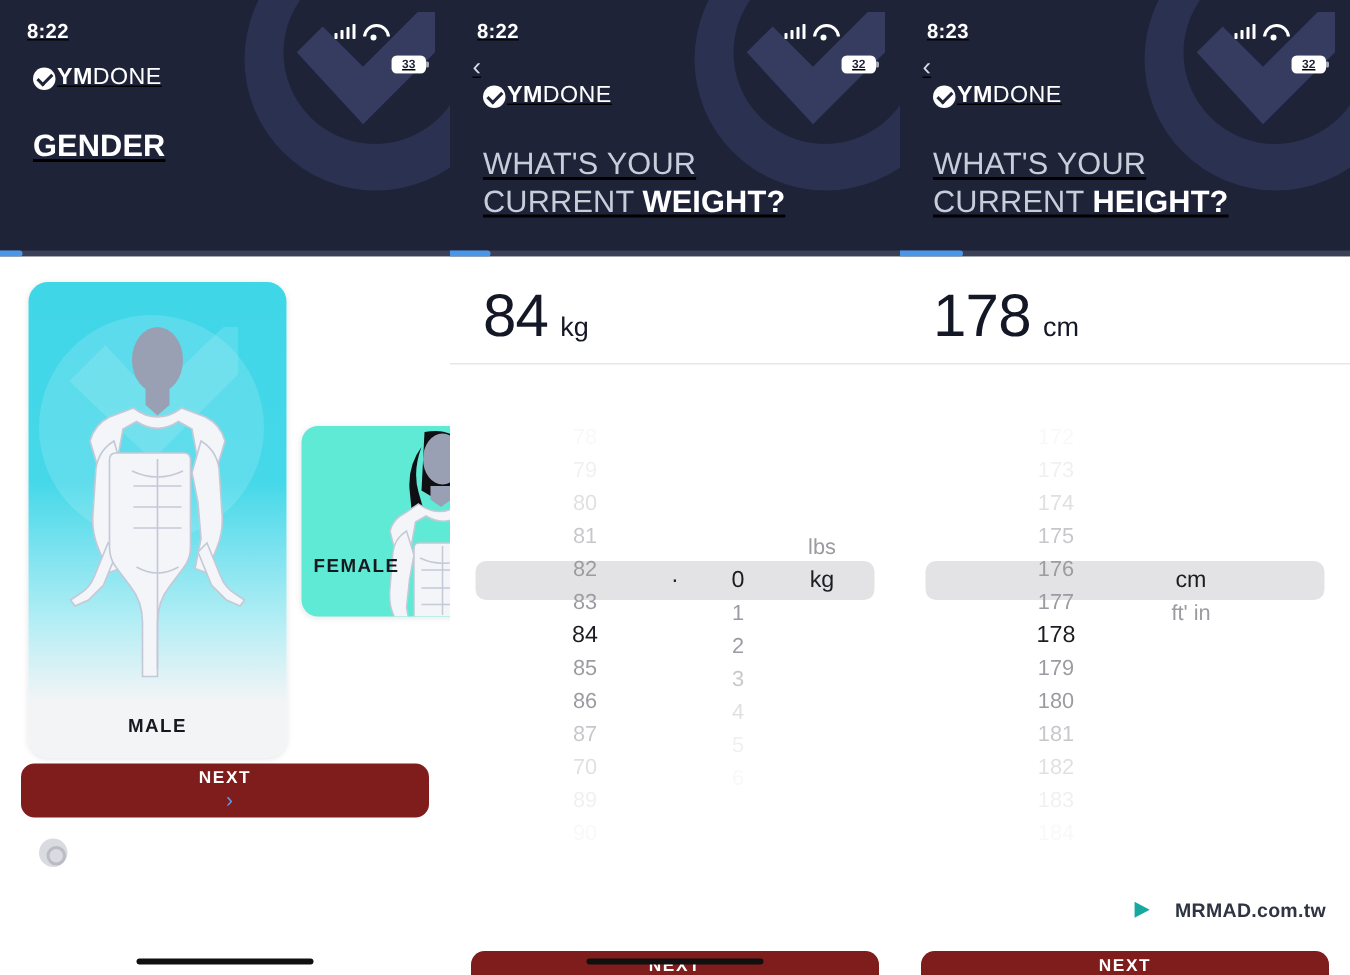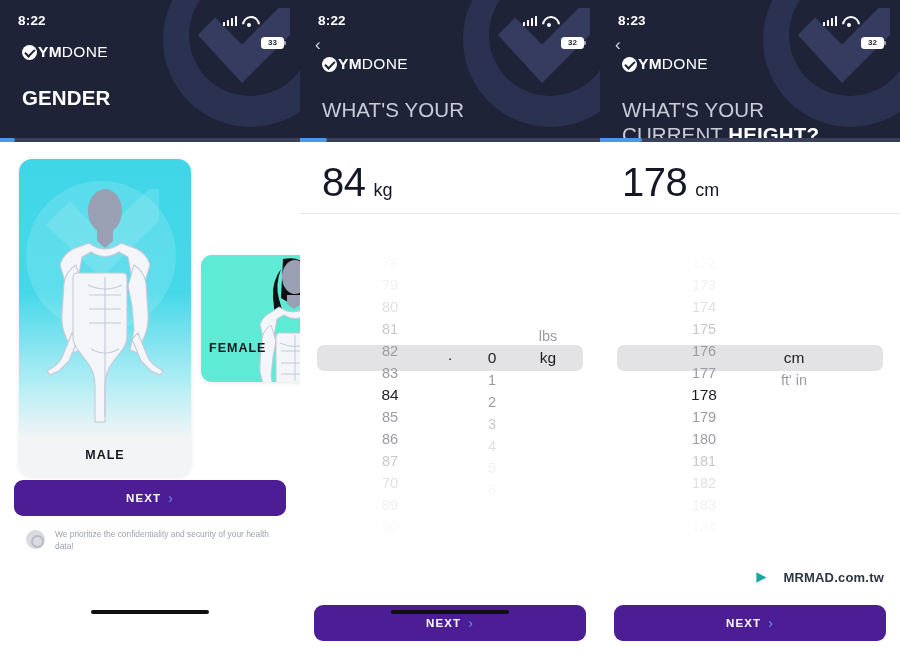--- a/index.html
+++ b/index.html
@@ -10,23 +10,24 @@
     overflow: hidden;
   }
   .screens { display: flex; width: 900px; height: 650px; }
   .screen { position: relative; width: 300px; height: 650px; background: #ffffff; overflow: hidden; }
   .screen.s2 { width: 300px; }
   .screen.s3 { width: 300px; }
 
   
   .header {
     position: relative;
-    height: 142px;
+    height: 171px;
     background: #1e2338;
     overflow: hidden;
+    text-decoration: underline;
   }
   .hdr-watermark {
     position: absolute;
     right: -38px; top: -48px;
     width: 175px; height: 175px;
     border-radius: 50%;
     background: #2b3150;
   }
   .hdr-watermark::after {
     content: "";
@@ -184,24 +185,25 @@
     box-shadow: 0 1px 4px rgba(0,0,0,.10);
   }
   .card-female .fem-label {
     position: absolute; left: 8px; bottom: 27px;
     color: #16181f; font-size: 12.5px; font-weight: bold; letter-spacing: 1px;
     z-index: 4;
   }
 
   .next-btn {
     display: flex; align-items: center; justify-content: center;
-    background: #4c1d95; border-radius: 9px;
+    background: #7f1d1d; border-radius: 9px;
     height: 36px; color: #ffffff;
     font-size: 11.5px; font-weight: bold; letter-spacing: 1.1px;
     cursor: pointer;
+    flex-direction: column;
   }
   .next-btn .chev { color: #5b9bf0; font-size: 14px; margin-left: 7px; font-weight: normal; }
   .btn1 { position: absolute; left: 14px; top: 338px; width: 272px; }
 
   .privacy {
     position: absolute; left: 26px; top: 386px; width: 250px;
     display: flex; align-items: flex-start; gap: 10px;
   }
   .privacy-icon {
     flex: none; width: 19px; height: 19px; border-radius: 50%;
@@ -354,21 +356,20 @@
         <div class="fem-label">FEMALE</div>
       </div>
 
       <div class="next-btn btn1">
         <span>NEXT</span>
         <span class="chev">›</span>
       </div>
 
       <div class="privacy">
         <div class="privacy-icon"></div>
-        <div class="privacy-text">We prioritize the confidentiality and security of your health data!</div>
       </div>
 
       <div class="home-indicator"></div>
     </div>
   </div>
 
   <div class="screen s2">
     <div class="header">
       <div class="hdr-watermark"></div>
       <div class="hdr-check"></div>
@@ -391,20 +392,21 @@
 
       <div class="back-chevron">‹</div>
 
       <div class="logo with-back">
         <div class="logo-mark"></div>
         <div class="logo-text"><span>YM</span><span class="light">DONE</span></div>
       </div>
 
       <div class="hdr-title">
         <div>WHAT'S YOUR</div>
+        <div><span>CURRENT </span><b>WEIGHT?</b></div>
       </div>
 
       <div class="progress-track">
         <div class="progress-fill" id="pf1" style="width: 9%;"></div>
       </div>
     </div>
 
     <div class="body2">
       <div class="value-row">
         <div class="value-num">84</div>

